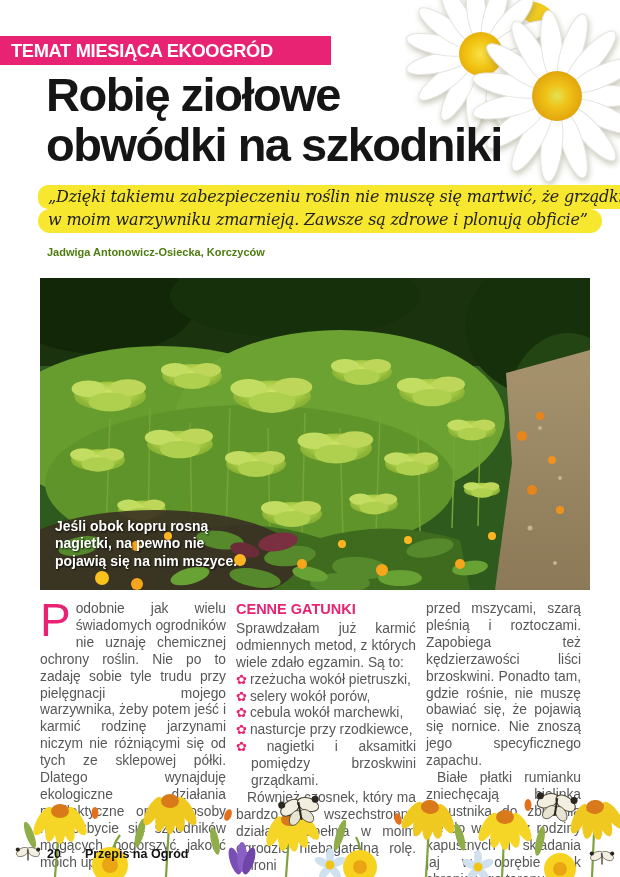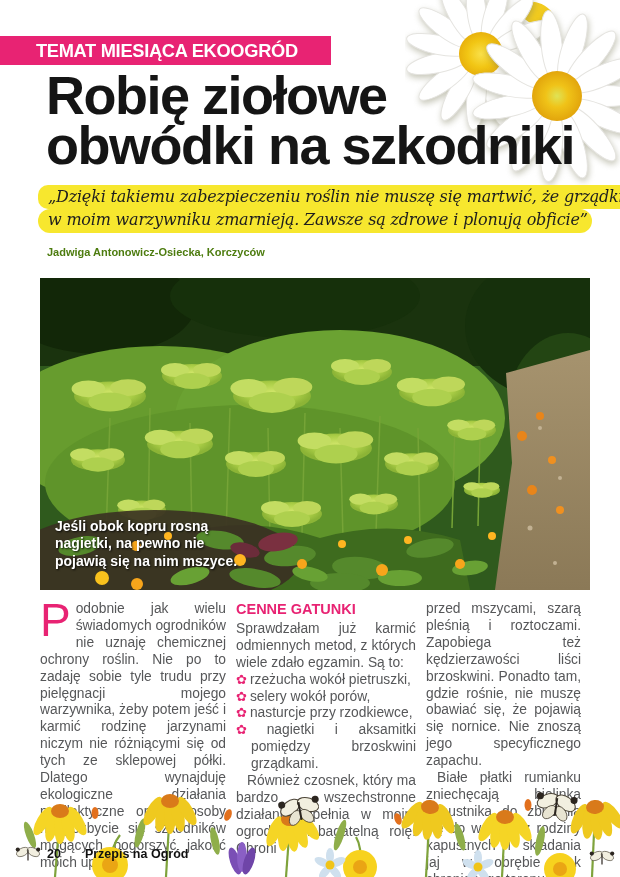--- a/index.html
+++ b/index.html
@@ -1,35 +1,35 @@
 <!DOCTYPE html>
 <html lang="pl"><head>
 <meta charset="utf-8">
 <style>
   html,body{margin:0;padding:0;background:#888;}
   .page{position:relative;width:620px;height:877px;background:#ffffff;overflow:hidden;
         font-family:"Liberation Sans",sans-serif;margin:0 auto;}
 
   
   .kicker{position:absolute;top:36px;left:0;width:331px;height:29px;background:#E82373;
-          display:flex;align-items:center;justify-content:center;padding-right:9px;box-sizing:border-box;}
+          display:flex;align-items:center;justify-content:flex-start;padding-right:9px;box-sizing:border-box;}
   .kicker span{color:#fff;font-weight:bold;font-size:19px;letter-spacing:-0.3px;transform:scaleX(.96);transform-origin:right center;}
 
   
   .daisies{position:absolute;top:0;right:0;width:215px;height:200px;}
 
   
   .title{position:absolute;left:46px;top:70px;color:#151515;font-weight:bold;
-         font-size:54px;line-height:50px;letter-spacing:-1.5px;}
+         font-size:47px;line-height:50px;letter-spacing:-1.5px;}
 
   
   .quote{position:absolute;left:38px;top:185px;font-family:"DejaVu Serif",serif;
          font-style:italic;font-size:16px;color:#1e1e1e;letter-spacing:-0.2px;}
   .quote .hl{display:inline-block;background:#F7E72E;padding:2px 12px 3px 10px;border-radius:10px;margin-bottom:0px;white-space:nowrap;}
-  .quote .hl2{border-radius:12px;padding:1px 4px 4px 10px;}
+  .quote .hl2{border-radius:12px;padding:1px 14px 4px 10px;}
 
   
   .author{position:absolute;left:47px;top:246px;font-weight:bold;font-size:11px;color:#4d7c0f;}
 
   
   .photo{position:absolute;left:40px;top:278px;width:550px;height:312px;}
   .photo svg{display:block;}
   .caption{position:absolute;left:15px;bottom:20px;width:190px;color:#fff;font-weight:bold;
            font-size:14px;line-height:17.5px;text-shadow:1px 1px 2px rgba(0,0,0,.85);}
 
@@ -309,20 +309,21 @@
     <div class="col1">
       <p>
         <span class="dropcap">P</span><span>odobnie jak wielu świadomych ogrodników nie uznaję chemicznej ochrony roślin. Nie po to zadaję sobie tyle trudu przy pielęgnacji mojego warzywnika, żeby potem jeść i karmić rodzinę jarzynami niczym nie różniącymi się od tych ze sklepowej półki. Dlatego wynajduję ekologiczne działania profilaktyczne oraz sposoby na pozbycie się szkodników mogących pogorszyć jakość moich upraw.</span>
       </p>
     </div>
     <div class="col2">
       <h3>CENNE GATUNKI</h3>
       <p>Sprawdzałam już karmić odmiennych metod, z których wiele zdało egzamin. Są to:</p>
       <div class="bullet"><span class="flower">✿</span><span>rzeżucha wokół pietruszki,</span></div>
       <div class="bullet"><span class="flower">✿</span><span>selery wokół porów,</span></div>
+      <div class="bullet"><span class="flower">✿</span><span>cebula wokół marchewki,</span></div>
       <div class="bullet"><span class="flower">✿</span><span>nasturcje przy rzodkiewce,</span></div>
       <div class="bullet"><span class="flower">✿</span><span>nagietki i aksamitki pomiędzy brzoskwini grządkami.</span></div>
       <p class="indent">Również czosnek, który ma bardzo wszechstronne działanie, spełnia w moim ogrodzie niebagatelną rolę. Chroni</p>
     </div>
     <div class="col3">
       <p>przed mszycami, szarą pleśnią i roztoczami. Zapobiega też kędzierzawości liści brzoskwini. Ponadto tam, gdzie rośnie, nie muszę obawiać się, że pojawią się nornice. Nie znoszą jego specyficznego zapachu.</p>
       <p class="indent">Białe płatki rumianku zniechęcają bielinka kapustnika do zbliżania się do warzyw z rodziny kapustnych i składania jaj w obrębie tak chronionego terenu.</p>
     </div>
   </div>
 

